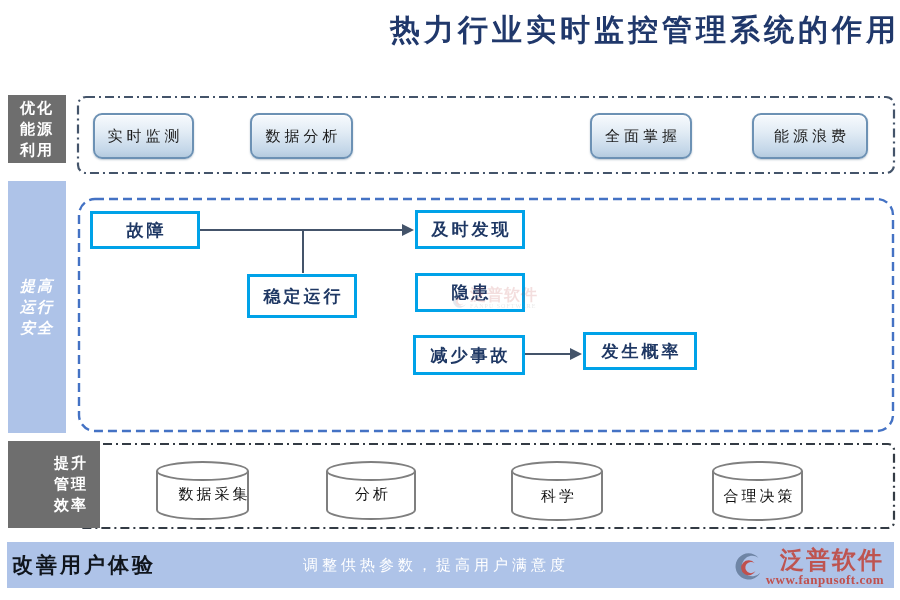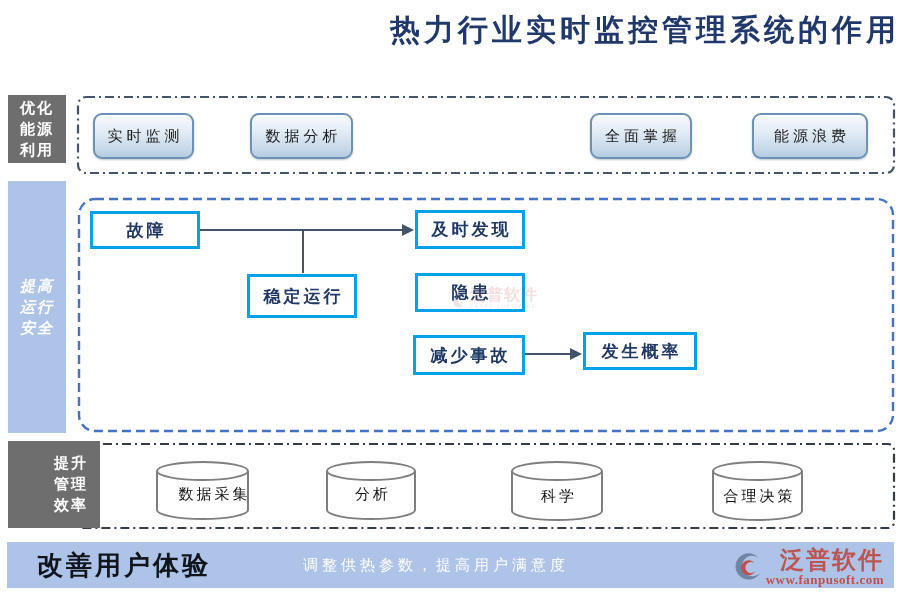--- a/index.html
+++ b/index.html
@@ -36,22 +36,22 @@
     font-size:17px;font-weight:bold;color:#1F3864;letter-spacing:3px;padding-left:3px;
   }
   
   .cyl-label{
     position:absolute;z-index:2;display:flex;align-items:center;justify-content:center;
     font-size:15px;color:#111111;letter-spacing:3px;padding-left:2px;
   }
   
   .footer{position:absolute;left:7px;top:542px;width:887px;height:46px;background:#AEC3E8;z-index:2;}
   .footer-left{
-    position:absolute;left:30px;top:0;height:46px;display:flex;align-items:center;
-    font-size:26px;font-weight:bold;color:#10151c;letter-spacing:3px;
+    position:absolute;left:5px;top:0;height:46px;display:flex;align-items:center;
+    font-size:21px;font-weight:bold;color:#10151c;letter-spacing:3px;
   }
   .footer-msg{
     position:absolute;left:296px;top:0;height:46px;display:flex;align-items:center;
     font-size:15px;color:#ffffff;letter-spacing:4px;
   }
   .footer-logo{position:absolute;right:10px;top:2px;height:44px;display:flex;align-items:flex-start;}
   .logo-icon{margin-top:7px;}
   .logo-texts{display:flex;flex-direction:column;align-items:flex-end;margin-left:2px;}
   .logo-name{font-size:24px;font-weight:bold;color:#BE5450;letter-spacing:2px;line-height:26px;margin-top:3px;}
   .logo-url{font-size:13px;font-weight:bold;color:#C0504D;line-height:13px;letter-spacing:0.5px;}

